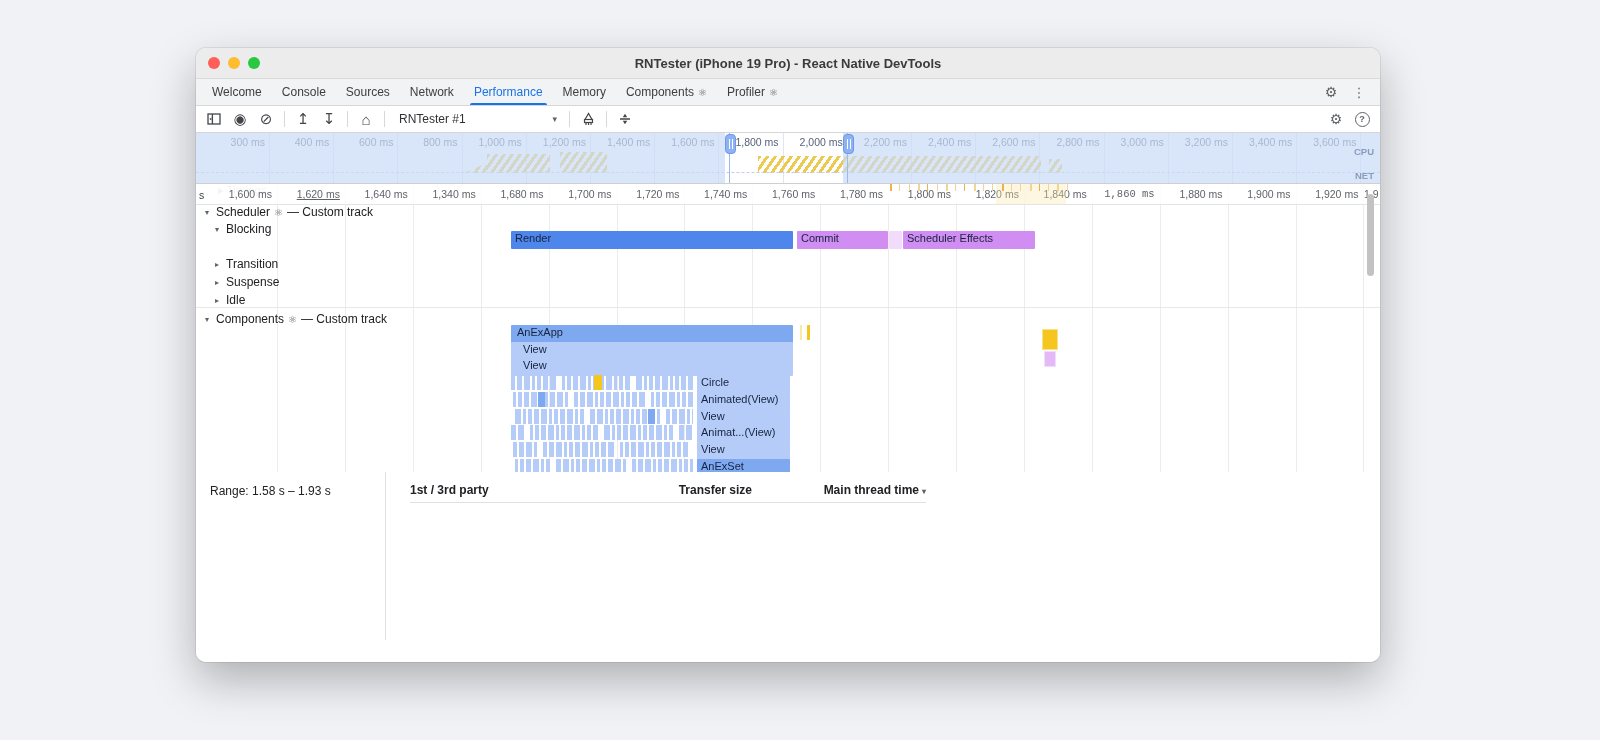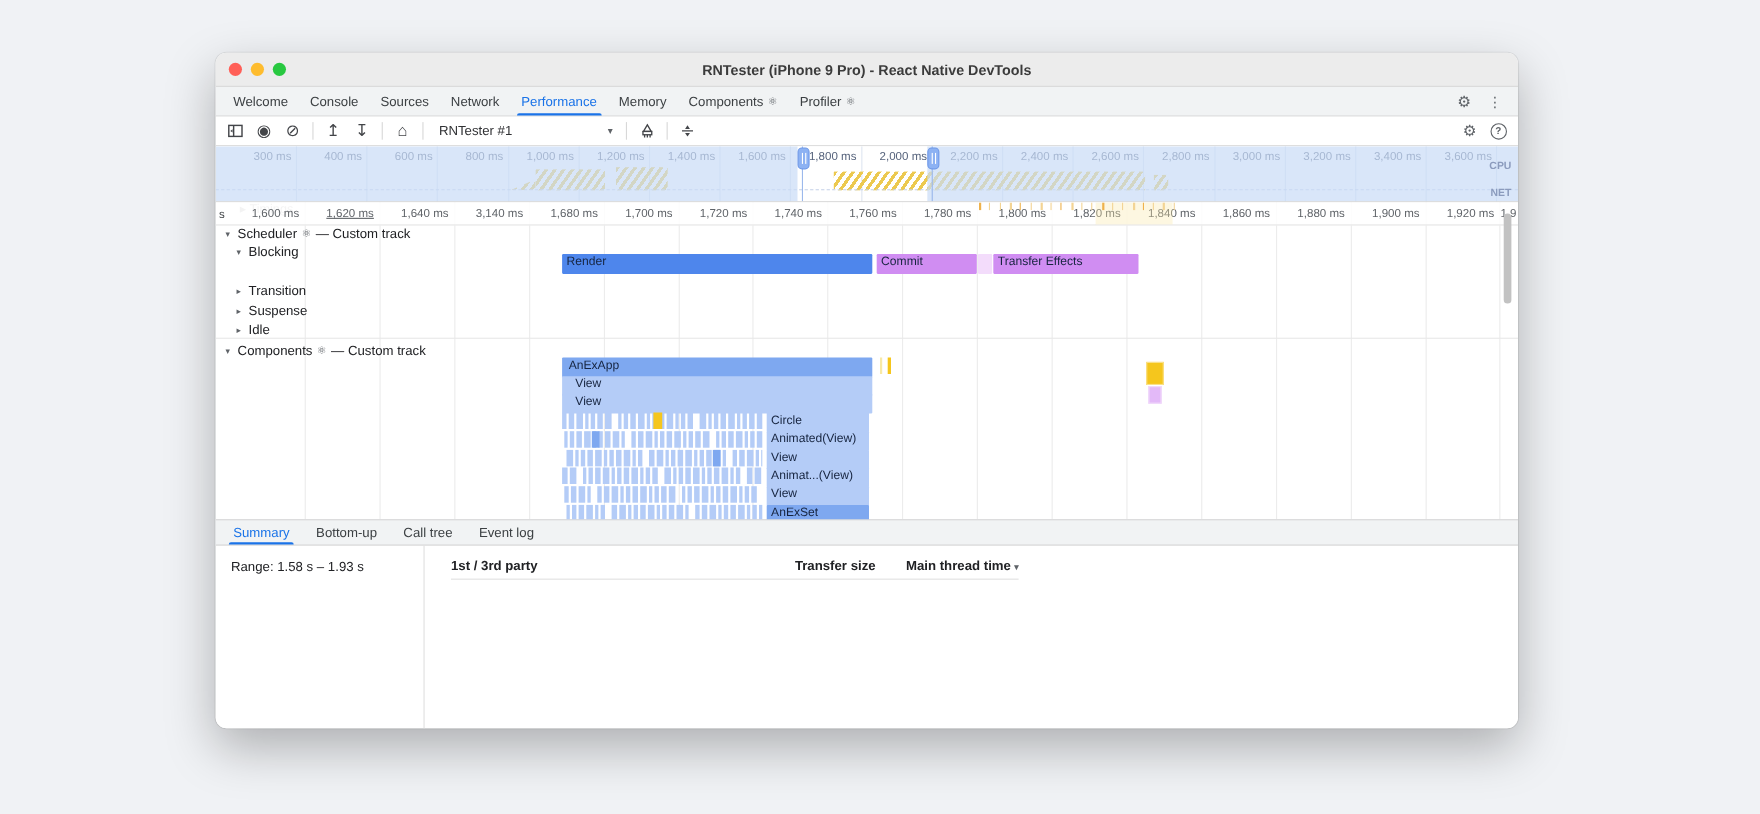--- a/index.html
+++ b/index.html
@@ -69,37 +69,37 @@
   .legend{position:absolute;left:14px;top:32px;width:162px;}
   .lrow{display:flex;align-items:center;height:21.5px;font-size:12px;color:#202124;}
   .swatch{width:12px;height:12px;border:1px solid rgba(0,0,0,.18);box-sizing:border-box;margin-right:9px;flex:0 0 auto;}
   .lval{margin-left:auto;min-width:76px;text-align:right;padding:1px 3px 2px;box-sizing:border-box;}
   .lval.hl{background:#fdf3ce;border-bottom:2px solid #f3d24e;}
   .party{position:absolute;left:214px;top:6px;width:516px;font-size:12px;color:#202124;}
   .prow{display:flex;align-items:center;height:22px;border-bottom:1px solid #e0e0e0;}
   .prow.head{font-weight:bold;height:24px;}
   .pc1{flex:1;display:flex;align-items:center;gap:7px;}
   .pc2{width:120px;text-align:right;}
-  .pc3{width:130px;text-align:right;}
+  .pc3{width:130px;text-align:right;margin-left:44px;}
   .badge{background:#d8e2fb;color:#1a3e9e;border-radius:9px;padding:1.5px 8px;font-size:11.5px;font-weight:normal;}
   .sortcaret{font-size:8px;color:#5f6368;margin-left:3px;}
   svg.icon{display:block;}
 </style>
 </head>
 <body>
 
 <div class="devtools">
 
   <div class="titlebar">
     <div class="traffic">
       <div class="tl red"></div>
       <div class="tl yellow"></div>
       <div class="tl green"></div>
     </div>
-    <div class="wtitle">RNTester (iPhone 9 Pro) - React Native DevTools</div>
+    <div class="wtitle">RNTester (iPhone 19 Pro) - React Native DevTools</div>
   </div>
 
   <div class="tabbar">
     <div class="tabs" id="top-tabs">
         <div class="tab">
           <span>Welcome</span>
         </div>
         <div class="tab">
           <span>Console</span>
         </div>
@@ -244,31 +244,31 @@
       <div class="vgrid" style="left: 895.8px;"></div>
       <div class="vgrid" style="left: 963.7px;"></div>
       <div class="vgrid" style="left: 1031.6px;"></div>
       <div class="vgrid" style="left: 1099.5px;"></div>
       <div class="vgrid" style="left: 1167.4px;"></div>
       <div class="ruler">
         <div class="rulerglow" style="left: 800px; width: 70px;"></div>
         <div class="rtick" style="left: 81px;">1,600 ms</div>
         <div class="rtick" style="left: 148.9px; text-decoration: underline;">1,620 ms</div>
         <div class="rtick" style="left: 216.8px;">1,640 ms</div>
-        <div class="rtick" style="left: 284.7px;">3,140 ms</div>
+        <div class="rtick" style="left: 284.7px;">1,340 ms</div>
         <div class="rtick" style="left: 352.6px;">1,680 ms</div>
         <div class="rtick" style="left: 420.5px;">1,700 ms</div>
         <div class="rtick" style="left: 488.4px;">1,720 ms</div>
         <div class="rtick" style="left: 556.3px;">1,740 ms</div>
         <div class="rtick" style="left: 624.2px;">1,760 ms</div>
         <div class="rtick" style="left: 692.1px;">1,780 ms</div>
         <div class="rtick" style="left: 760px;">1,800 ms</div>
         <div class="rtick" style="left: 827.9px;">1,820 ms</div>
         <div class="rtick" style="left: 895.8px;">1,840 ms</div>
-        <div class="rtick" style="left: 963.7px;">1,860 ms</div>
+        <div class="rtick" style="left: 963.7px; font-family: Liberation Mono, monospace;">1,860 ms</div>
         <div class="rtick" style="left: 1031.6px;">1,880 ms</div>
         <div class="rtick" style="left: 1099.5px;">1,900 ms</div>
         <div class="rtick" style="left: 1167.4px;">1,920 ms</div>
         <div class="rtick partial" style="left: 1168px;">1,9</div>
         <div class="microtick" style="left: 694px; width: 2px; background: rgb(238, 178, 76);"></div>
         <div class="microtick" style="left: 703.3px; width: 1px; background: rgb(243, 212, 148);"></div>
         <div class="microtick" style="left: 712.6px; width: 1px; background: rgb(243, 212, 148);"></div>
         <div class="microtick" style="left: 721.9px; width: 2px; background: rgb(243, 212, 148);"></div>
         <div class="microtick" style="left: 731.2px; width: 1px; background: rgb(238, 178, 76);"></div>
         <div class="microtick" style="left: 740.5px; width: 1px; background: rgb(243, 212, 148);"></div>
@@ -314,21 +314,21 @@
       <div class="hsep" style="top: 123px;"></div>
       <div class="trklabel" style="left: 6px; top: 128px;">
         <span class="twisty">▾</span>
         <span>Components</span>
         <span class="atom">⚛</span>
         <span>— Custom track</span>
       </div>
       <div class="fbar" style="left: 315px; width: 282px; top: 47px; background: rgb(78, 134, 236);">Render</div>
       <div class="fbar" style="left: 601px; width: 91px; top: 47px; background: rgb(208, 141, 242);">Commit</div>
       <div class="fbar" style="left: 693px; width: 13px; top: 47px; background: rgb(243, 220, 251);"></div>
-      <div class="fbar" style="left: 707px; width: 132px; top: 47px; background: rgb(208, 141, 242);">Transfer Effects</div>
+      <div class="fbar" style="left: 707px; width: 132px; top: 47px; background: rgb(208, 141, 242);">Scheduler Effects</div>
       <div class="fbar" style="left: 315px; width: 282px; top: 141px; background: rgb(126, 168, 240); padding-left: 6px;">AnExApp</div>
       <div class="fbar" style="left: 315px; width: 282px; top: 157.7px; background: rgb(180, 204, 247); padding-left: 12px;">View</div>
       <div class="fbar" style="left: 315px; width: 282px; top: 174.4px; background: rgb(180, 204, 247); padding-left: 12px;">View</div>
       <div class="seg" style="left: 315px; top: 191.1px; width: 4px; background: rgb(180, 204, 247);"></div>
       <div class="seg" style="left: 321px; top: 191.1px; width: 5px; background: rgb(180, 204, 247);"></div>
       <div class="seg" style="left: 328px; top: 191.1px; width: 6px; background: rgb(180, 204, 247);"></div>
       <div class="seg" style="left: 336px; top: 191.1px; width: 3px; background: rgb(180, 204, 247);"></div>
       <div class="seg" style="left: 341px; top: 191.1px; width: 4px; background: rgb(180, 204, 247);"></div>
       <div class="seg" style="left: 347px; top: 191.1px; width: 5px; background: rgb(180, 204, 247);"></div>
       <div class="seg" style="left: 354px; top: 191.1px; width: 6px; background: rgb(180, 204, 247);"></div>
@@ -495,26 +495,20 @@
       <div class="seg" style="left: 494px; top: 274.6px; width: 3px; background: rgb(180, 204, 247);"></div>
       <div class="fbar" style="left: 501px; width: 93px; top: 274.6px; background: rgb(126, 168, 240);">AnExSet</div>
       <div class="mark" style="left: 604px; top: 141px; width: 2px; height: 15px; background: rgb(248, 233, 166);"></div>
       <div class="mark" style="left: 611px; top: 141px; width: 3px; height: 15px; background: rgb(245, 198, 29);"></div>
       <div class="mark" style="left: 846px; top: 145px; width: 14px; height: 19px; background: rgb(245, 198, 29); border: 1px solid rgb(250, 225, 138);"></div>
       <div class="mark" style="left: 848px; top: 167px; width: 10px; height: 14px; background: rgb(227, 185, 248); border: 1px solid rgb(242, 221, 251);"></div>
       <div class="vscroll" style="right: 6px; top: 10px; height: 82px;"></div>
     </div>
 
   <div class="bottom">
-    <div class="btabs" id="bottom-tabs">
-        <div class="btab active">Summary</div>
-        <div class="btab">Bottom-up</div>
-        <div class="btab">Call tree</div>
-        <div class="btab">Event log</div>
-      </div>
     <div class="bcontent">
       <div class="rangelabel">Range: 1.58 s – 1.93 s</div>
       <div class="bdivider"></div>
       <div class="party" id="party">
           <div class="prow head">
             <div class="pc1">1st / 3rd party</div>
             <div class="pc2">Transfer size</div>
             <div class="pc3">Main thread time<span class="sortcaret">▾</span></div>
           </div>
         </div>

